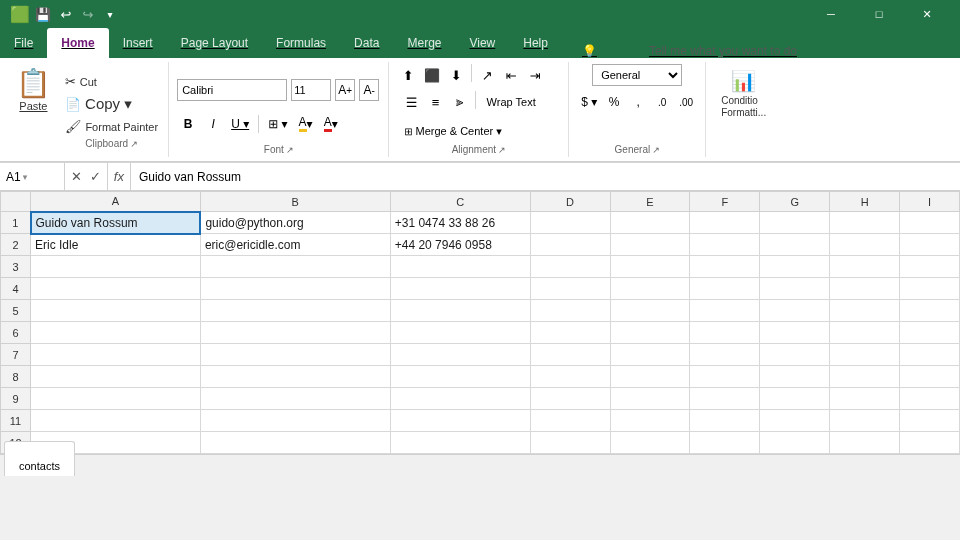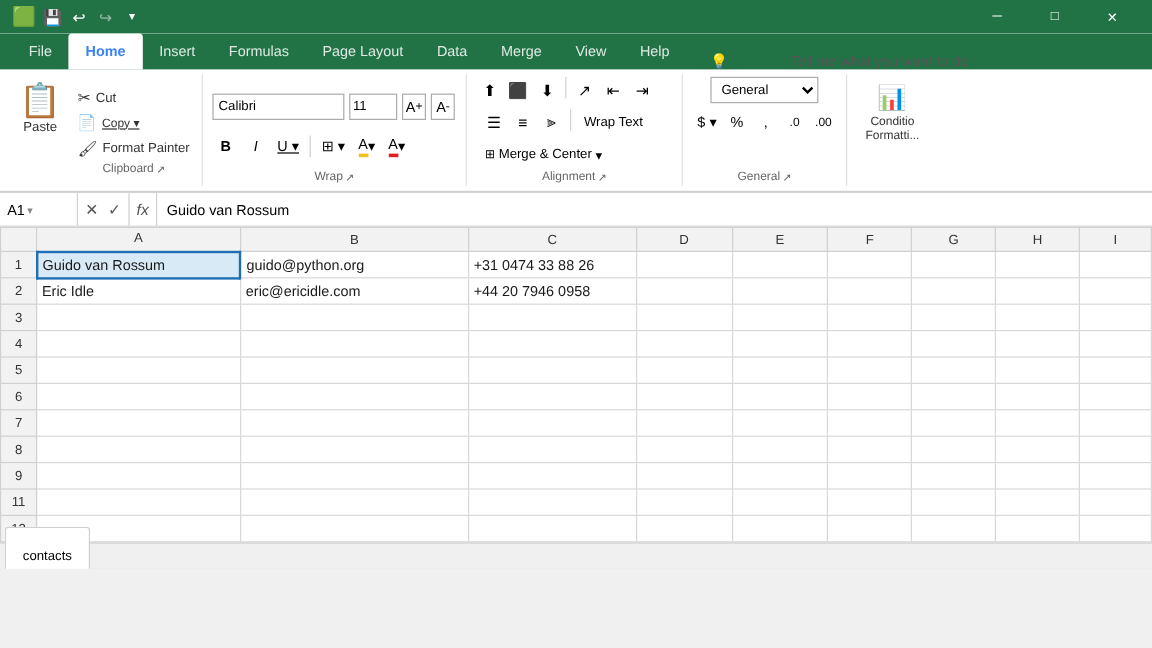--- a/index.html
+++ b/index.html
@@ -60,35 +60,36 @@
       background: #ffffff;
       border-bottom: 1px solid #d4d4d4;
     }
 
     
     #tab-bar {
       background: #217346;
       display: flex;
       align-items: flex-end;
       height: 30px;
-      padding-left: 10px;
+      padding-left: 0;
+      text-decoration: underline;
     }
     .tab-item {
       padding: 6px 14px;
       font-size: 12px;
       cursor: pointer;
       color: rgba(255,255,255,0.85);
       height: 30px;
       display: flex;
       align-items: center;
       border-radius: 3px 3px 0 0;
     }
     .tab-item.active {
       background: #ffffff;
-      color: #3b82f6;
+      color: #701a75;
       font-weight: 600;
     }
 
     
     #ribbon-content {
       background: #ffffff;
       display: flex;
       align-items: stretch;
       padding: 4px 0;
       border-bottom: 1px solid #d0d0d0;
@@ -136,20 +137,21 @@
     }
     .paste-icon {
       font-size: 28px;
       line-height: 1;
       color: #217346;
     }
     .paste-label {
       font-size: 11px;
       color: #333;
       margin-top: 2px;
+      text-decoration: underline;
     }
 
     .clipboard-sub {
       display: flex;
       flex-direction: column;
       justify-content: center;
       gap: 2px;
       padding-top: 2px;
     }
     .clipboard-sub-btn {
@@ -454,22 +456,22 @@
     <div class="win-btn close">✕</div>
   </div>
 </div>
 
 <div id="ribbon">
 
   <div id="tab-bar">
     <div class="tab-item">File</div>
     <div class="tab-item active">Home</div>
     <div class="tab-item">Insert</div>
+    <div class="tab-item">Page Layout</div>
     <div class="tab-item">Formulas</div>
-    <div class="tab-item">Page Layout</div>
     <div class="tab-item">Data</div>
     <div class="tab-item">Merge</div>
     <div class="tab-item">View</div>
     <div class="tab-item">Help</div>
     <div class="tell-me-section">
       <span>💡</span>
       <span style="cursor:pointer;margin-left:48px;">Tell me what you want to do</span>
     </div>
   </div>
 
@@ -481,21 +483,21 @@
         <div class="paste-label">Paste</div>
       </div>
       <div style="display:flex; flex-direction:column; justify-content:space-between; padding:4px 0;">
         <div class="clipboard-sub">
           <div class="clipboard-sub-btn">
             <span class="clipboard-sub-icon">✂</span>
             <span style="font-size:11px;">Cut</span>
           </div>
           <div class="clipboard-sub-btn">
             <span class="clipboard-sub-icon">📄</span>
-            <span style="font-size:10px;text-decoration:underline;">Copy ▾</span>
+            <span style="font-size:15px;">Copy ▾</span>
           </div>
           <div class="clipboard-sub-btn">
             <span class="clipboard-sub-icon">🖌</span>
             <span style="font-size:11px;">Format Painter</span>
           </div>
         </div>
         <div class="ribbon-group-label">
           <span>Clipboard</span>
           <span style="cursor:pointer; font-size:9px;">↗</span>
         </div>
@@ -516,21 +518,21 @@
         <div style="width:1px; height:18px; background:#d0d0d0; margin: 0 2px;"></div>
         <button class="fmt-btn">⊞ ▾</button>
         <button class="fmt-btn" style="position:relative;">
           <span style="border-bottom:3px solid #f0c020; line-height:1.2;">A</span>▾
         </button>
         <button class="fmt-btn">
           <span style="border-bottom:3px solid #e02020; line-height:1.2;">A</span>▾
         </button>
       </div>
       <div class="ribbon-group-label">
-        <span>Wrap</span>
+        <span>Font</span>
         <span style="cursor:pointer; font-size:9px;">↗</span>
       </div>
     </div>
 
     <div class="ribbon-group" style="min-width:180px;">
       <div class="ribbon-group-content" style="flex-direction:column; gap:2px;">
         <div class="align-row">
           <button class="align-btn" title="Top Align">⬆</button>
           <button class="align-btn" title="Middle Align">⬛</button>
           <button class="align-btn" title="Bottom Align">⬇</button>
@@ -580,21 +582,21 @@
       </div>
       <div class="ribbon-group-label">
         <span>General</span>
         <span style="cursor:pointer; font-size:9px;">↗</span>
       </div>
     </div>
 
     <div class="ribbon-group" style="min-width:80px;">
       <div class="cond-btn">
         <div class="cond-btn-icon">📊</div>
-        <div style="font-size:10px; text-align:center; line-height:1.2;">Conditio<br>Formatti...</div>
+        <div style="font-size:10px; line-height:1.2;">Conditio<br>Formatti...</div>
       </div>
     </div>
 
   </div>
 </div>
 
 <div id="formula-bar">
   <div class="cell-ref">
     <span>A1</span>
     <span style="font-size:9px; margin-left:2px; color:#888;">▾</span>

